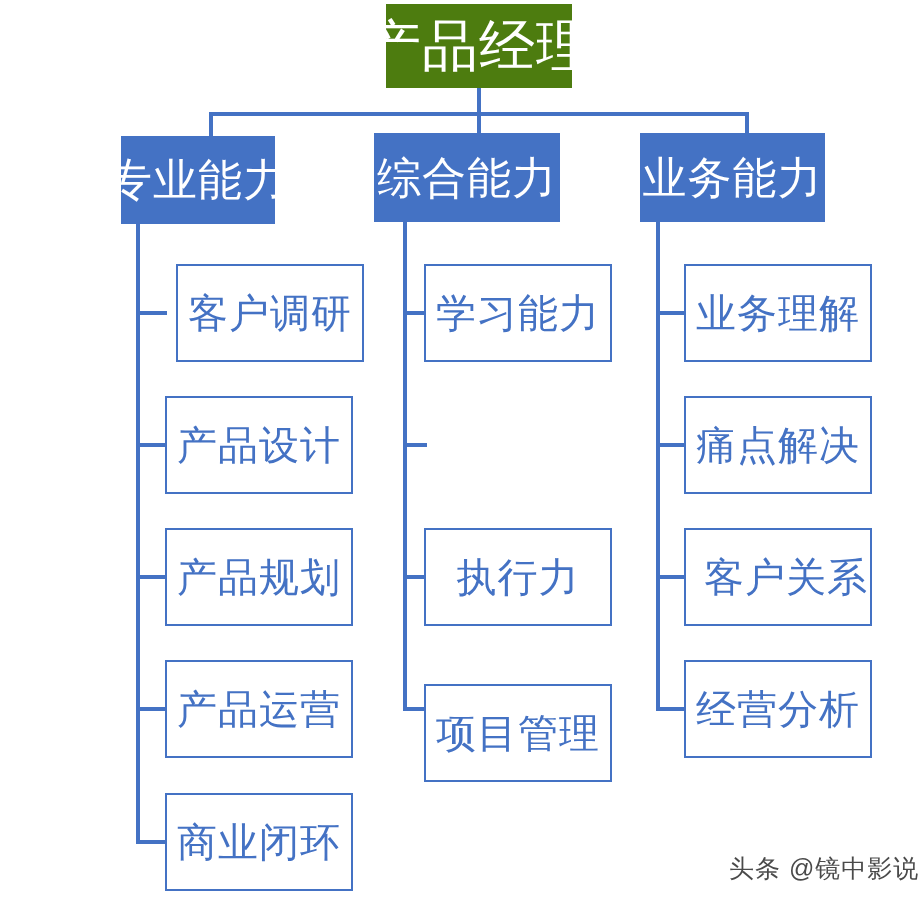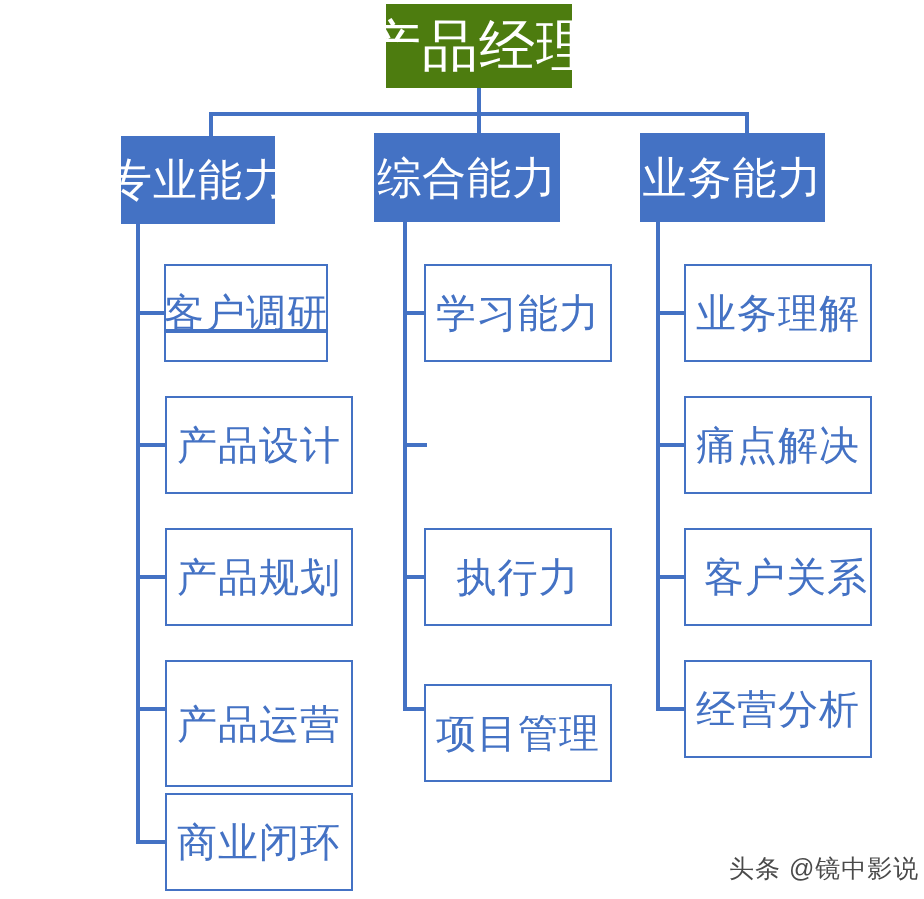--- a/index.html
+++ b/index.html
@@ -87,24 +87,24 @@
   <div class="node node-branch" style="left:121px; top:136px; width:154px; height:88px;">专业能力</div>
 
   <div class="conn conn-v" style="left:136px; top:224px; width:4px; height:620px;"></div>
 
   <div class="conn conn-h" style="left:136px; top:311px; width:31px; height:4px;"></div>
   <div class="conn conn-h" style="left:136px; top:443px; width:31px; height:4px;"></div>
   <div class="conn conn-h" style="left:136px; top:575px; width:31px; height:4px;"></div>
   <div class="conn conn-h" style="left:136px; top:707px; width:31px; height:4px;"></div>
   <div class="conn conn-h" style="left:136px; top:840px; width:31px; height:4px;"></div>
 
-  <div class="node node-leaf" style="left:164px; top:264px; width:164px; height:98px;text-decoration:underline;">客户调研</div>
+  <div class="node node-leaf" style="left:176px; top:264px; width:188px; height:98px;">客户调研</div>
   <div class="node node-leaf" style="left:165px; top:396px; width:188px; height:98px;">产品设计</div>
   <div class="node node-leaf" style="left:165px; top:528px; width:188px; height:98px;">产品规划</div>
-  <div class="node node-leaf" style="left:165px; top:660px; width:188px; height:127px;">产品运营</div>
+  <div class="node node-leaf" style="left:165px; top:660px; width:188px; height:98px;">产品运营</div>
   <div class="node node-leaf" style="left:165px; top:793px; width:188px; height:98px;">商业闭环</div>
 
   <div class="node node-branch" style="left:374px; top:133px; width:186px; height:89px;">综合能力</div>
 
   <div class="conn conn-v" style="left:403px; top:222px; width:4px; height:489px;"></div>
 
   <div class="conn conn-h" style="left:403px; top:311px; width:24px; height:4px;"></div>
   <div class="conn conn-h" style="left:403px; top:443px; width:24px; height:4px;"></div>
   <div class="conn conn-h" style="left:403px; top:575px; width:24px; height:4px;"></div>
   <div class="conn conn-h" style="left:403px; top:707px; width:24px; height:4px;"></div>

